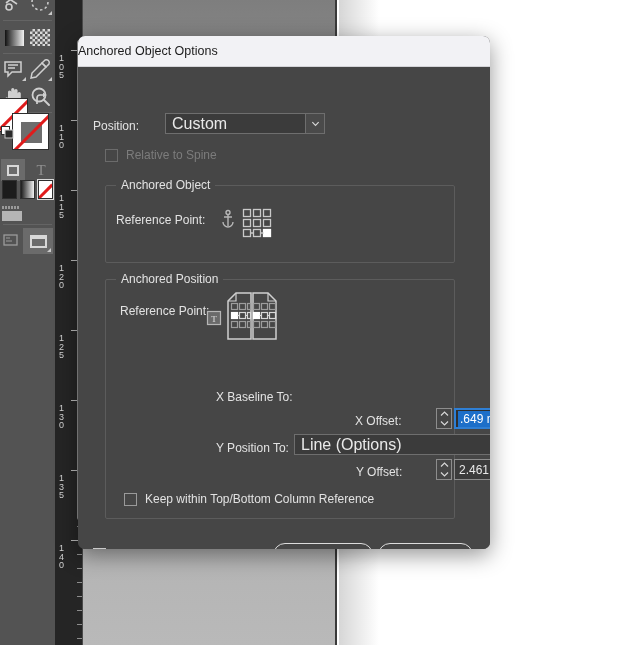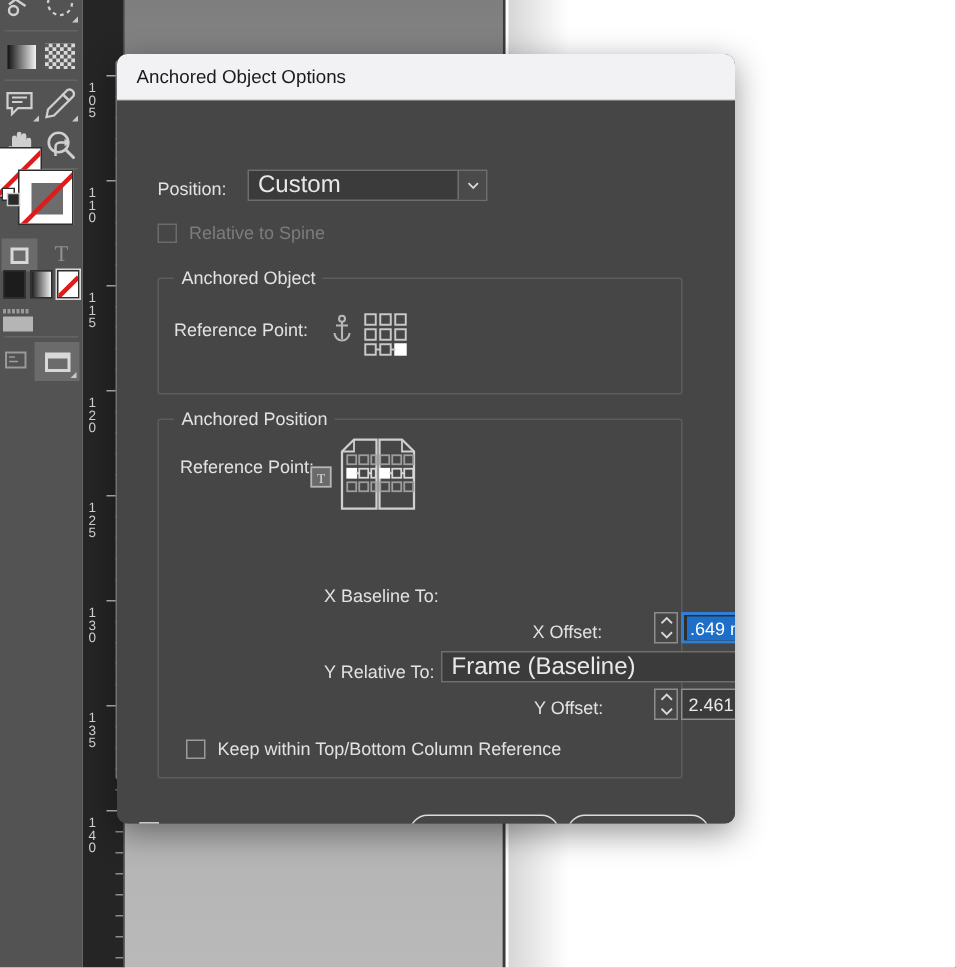--- a/index.html
+++ b/index.html
@@ -190,21 +190,20 @@
     border-radius: 7px;
     box-shadow: 0 6px 22px rgba(0,0,0,0.42);
     overflow: hidden;
   }
   .dlg-title {
     height: 31px;
     background: #f2f2f5;
     color: #1b1b1b;
     font-size: 12.5px;
     display: flex; align-items: center;
-    padding-left: 13px;
     border-bottom: 1px solid #d4d4d8;
   }
   .dlg-body {
     position: relative;
     height: 482px;
     background: #464646;
     padding: 0;
   }
 
   .lbl {
@@ -623,21 +622,21 @@
   </div>
 
   <div class="dialog">
 
     <div class="dlg-title">
       <span>Anchored Object Options</span>
     </div>
 
     <div class="dlg-body">
 
-      <span class="lbl" style="position:absolute; left:27px; top:52px;">Position:</span>
+      <span class="lbl" style="position:absolute; left:15px; top:52px;">Position:</span>
       <div class="sel-ctl" style="left:87px; top:46px; width:160px;">
         <span class="val">Custom</span>
         <span class="arrow">
           <svg class="chev" viewBox="0 0 10 10">
               <path d="M1.5 3.5 L5 7 L8.5 3.5" fill="none" stroke="#d8d8d8" stroke-width="1.3"></path>
             </svg>
         </span>
       </div>
 
       <div class="cb-wrap" style="left:27px; top:81px;">
@@ -734,23 +733,23 @@
               <path d="M1 4.5 L4.5 1 L8 4.5" fill="none" stroke="#d8d8d8" stroke-width="1.2"></path>
             </svg>
           <svg width="9" height="6" viewBox="0 0 9 6">
               <path d="M1 1.5 L4.5 5 L8 1.5" fill="none" stroke="#d8d8d8" stroke-width="1.2"></path>
             </svg>
         </div>
         <div class="numfield focused" style="left:348px; top:128px; width:56px;">
           <span class="hl">.649 mm</span>
         </div>
 
-        <span class="lbl" style="position:absolute; left:110px; top:161px;">Y Relative To:</span>
+        <span class="lbl" style="position:absolute; left:110px; top:161px;">Y Position To:</span>
         <div class="sel-ctl" style="left:188px; top:154px; width:224px;">
-          <span class="val">Frame (Baseline)</span>
+          <span class="val">Line (Options)</span>
 
         </div>
 
         <span class="lbl" style="position:absolute; left:250px; top:185px;">Y Offset:</span>
         <div class="stepper" style="left:330px; top:179px;">
           <svg width="9" height="6" viewBox="0 0 9 6">
               <path d="M1 4.5 L4.5 1 L8 4.5" fill="none" stroke="#d8d8d8" stroke-width="1.2"></path>
             </svg>
           <svg width="9" height="6" viewBox="0 0 9 6">
               <path d="M1 1.5 L4.5 5 L8 1.5" fill="none" stroke="#d8d8d8" stroke-width="1.2"></path>

